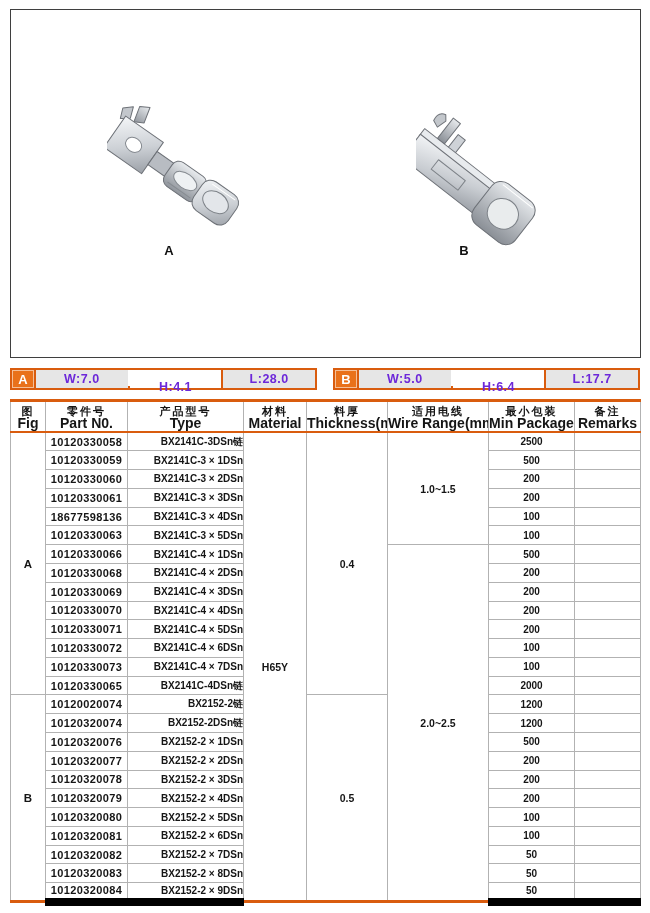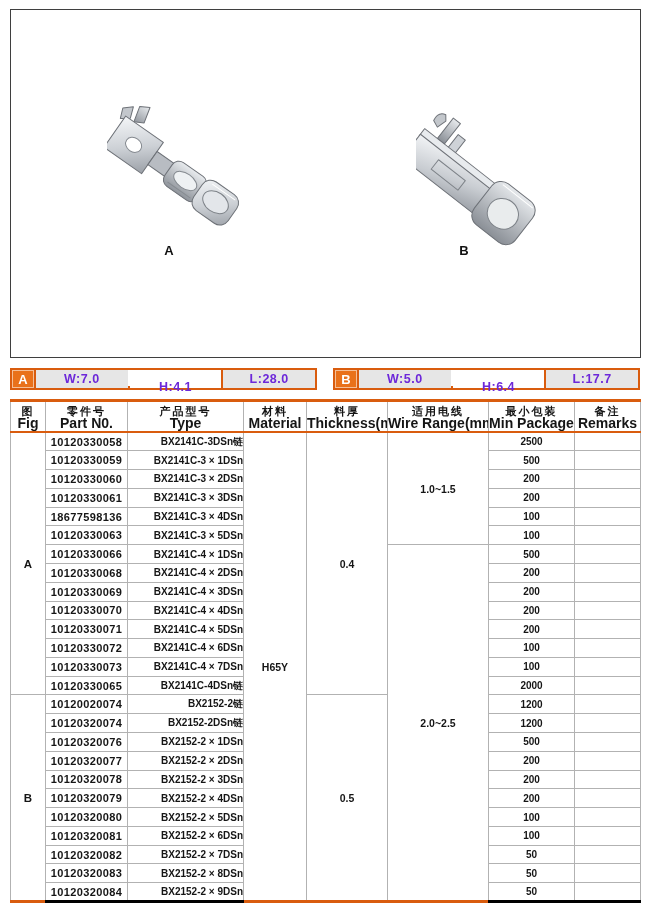--- a/index.html
+++ b/index.html
@@ -23,21 +23,21 @@
   th,td{border:1px solid #b2b2b2;text-align:center;font-weight:bold;color:#151515;padding:0;overflow:hidden;white-space:nowrap;}
   thead th{border-top:3px solid #d95c0e;border-bottom:2px solid #d95c0e;height:29px;background:#ffffff;}
   .h-cn{font-size:11px;line-height:13px;letter-spacing:2px;}
   .h-en{font-size:14px;line-height:11px;letter-spacing:0;}
   tbody tr{height:18.79px;}
   tbody td{font-size:10px;}
   .c-fig{font-size:11.5px;}
   .c-part{font-size:11px;letter-spacing:0.4px;}
   .c-type{text-align:right;padding-left:8px;}
   .c-mat,.c-thick,.c-wire{font-size:10.5px;}
-  tbody tr:last-child td{border-bottom:3px solid #000000;}
+  tbody tr:last-child td{border-bottom:8px solid #000000;}
 </style>
 </head>
 <body>
 
 <div class="page">
 
   <div class="photo-box">
 
     <svg class="terminal-img" style="left:96px;top:82px;" width="160" height="165" viewBox="0 0 160 165" role="img">
       <defs>

